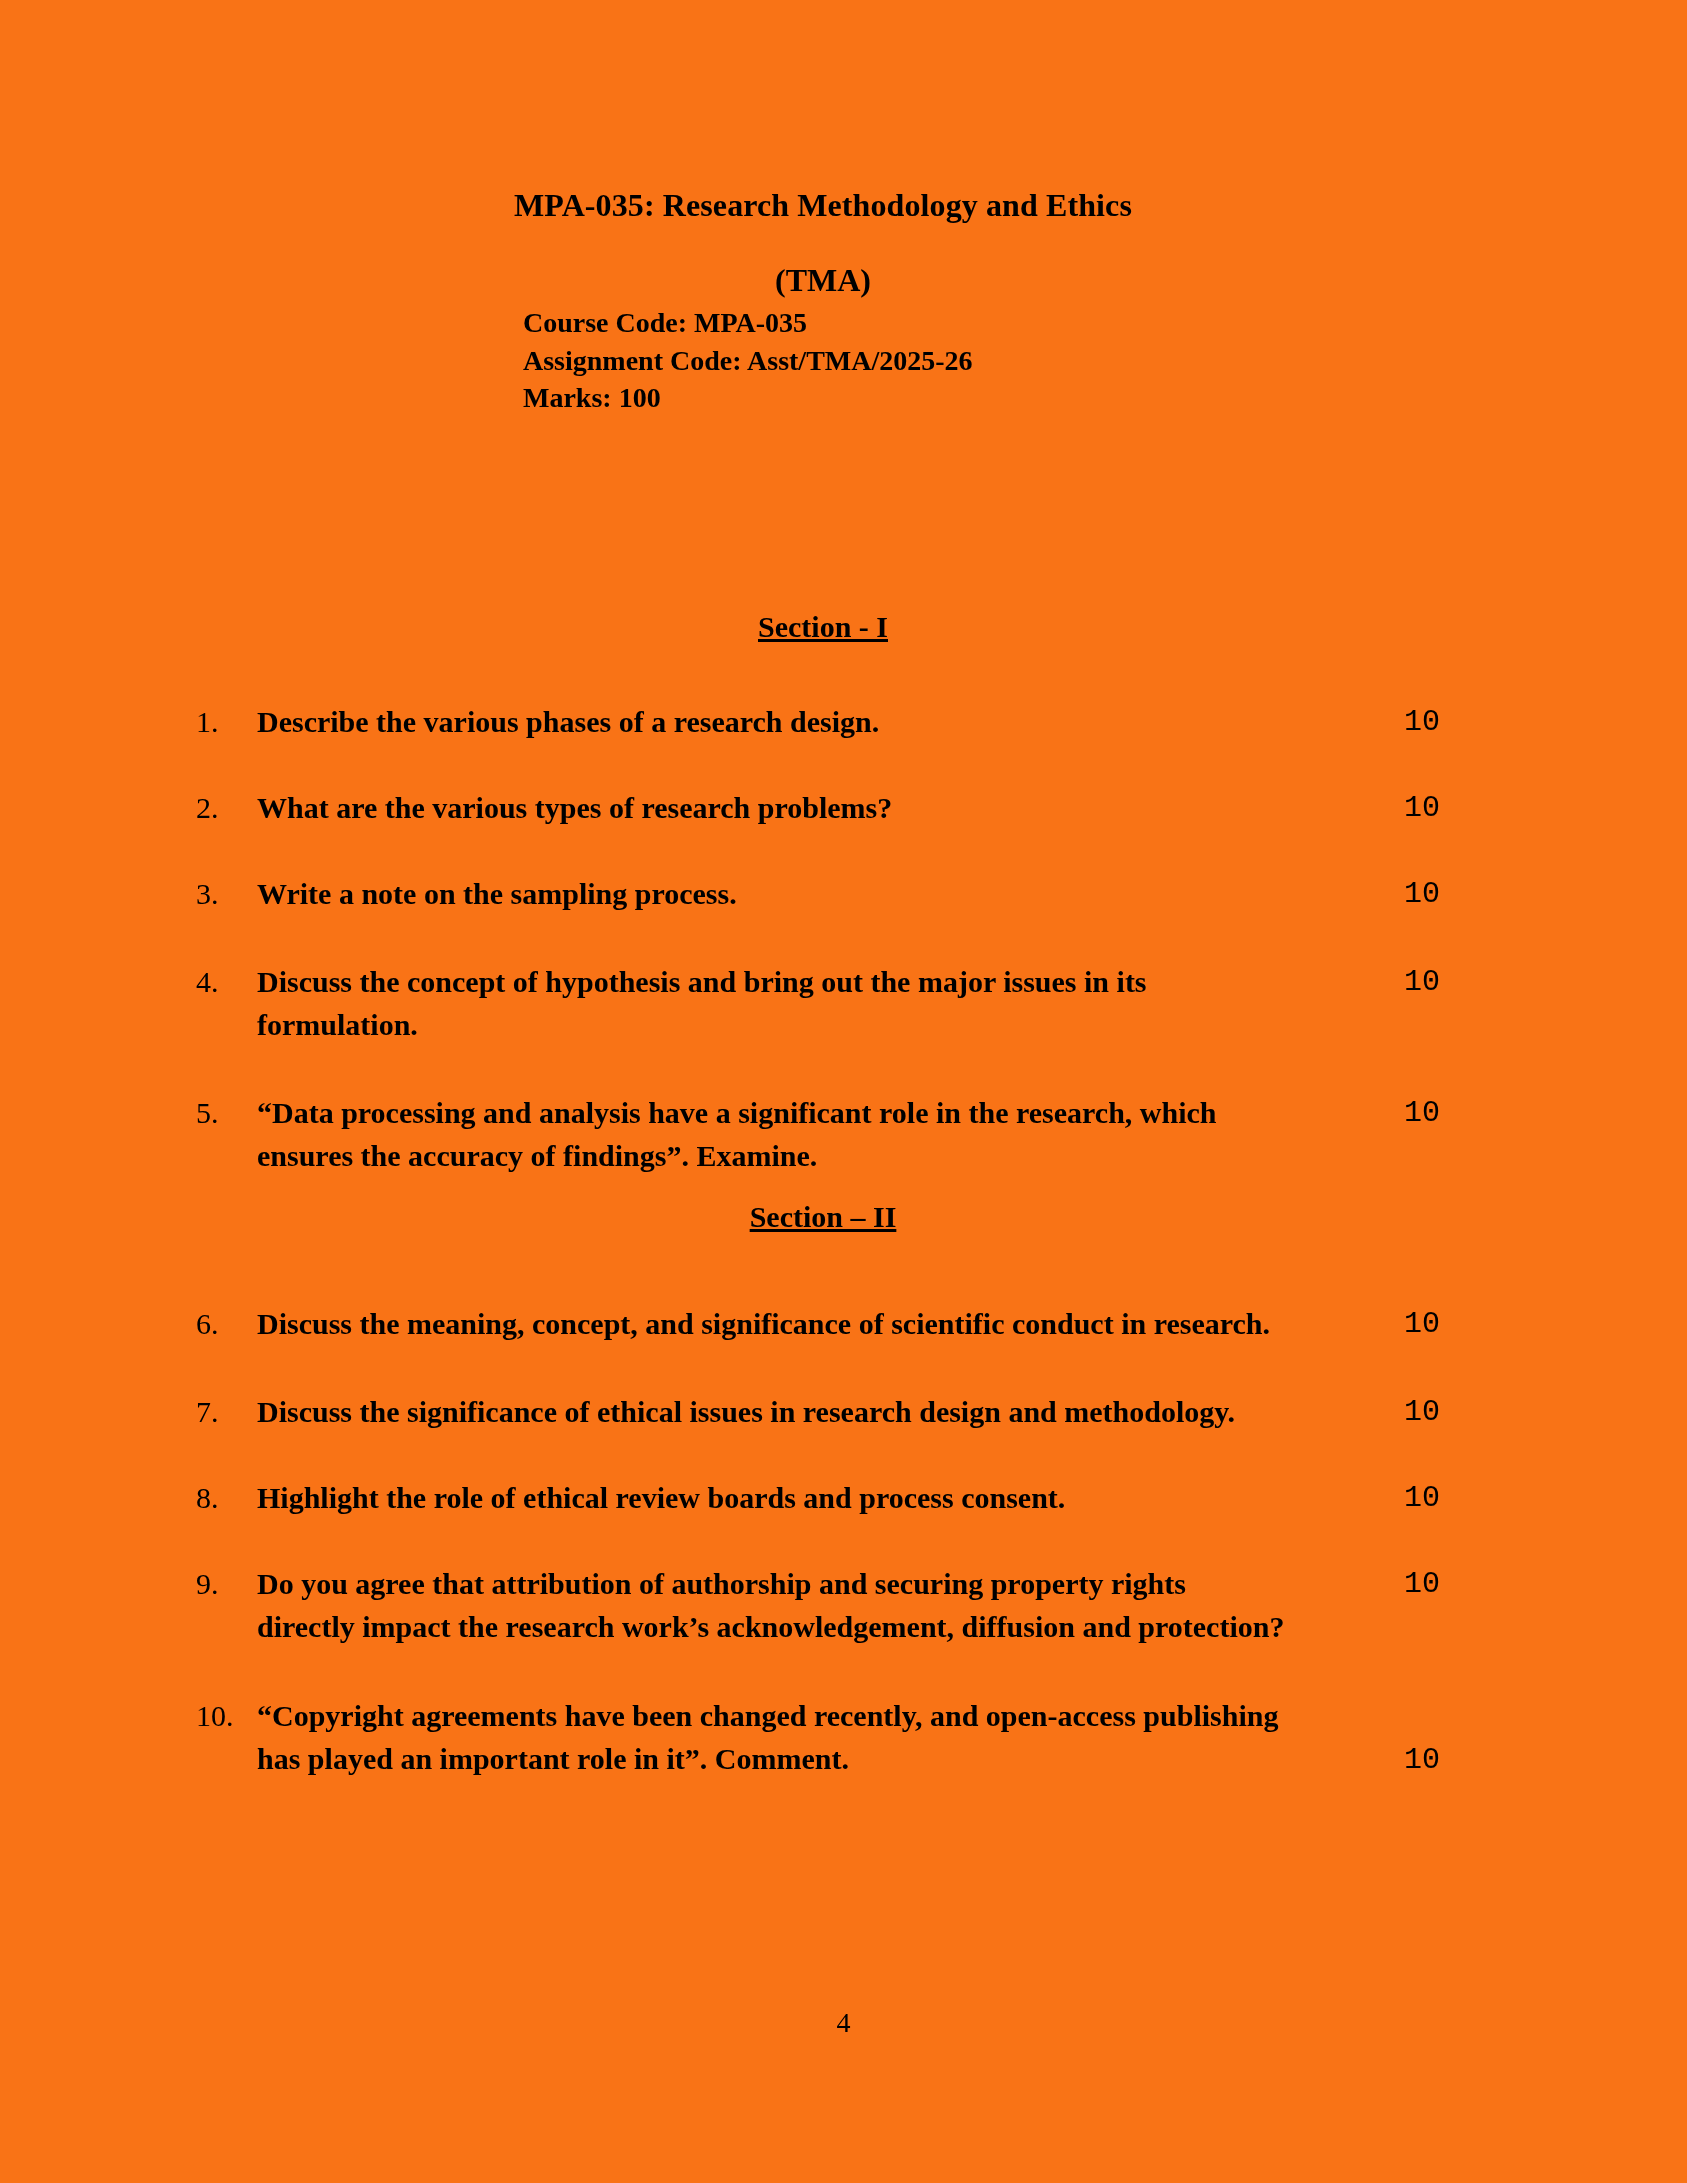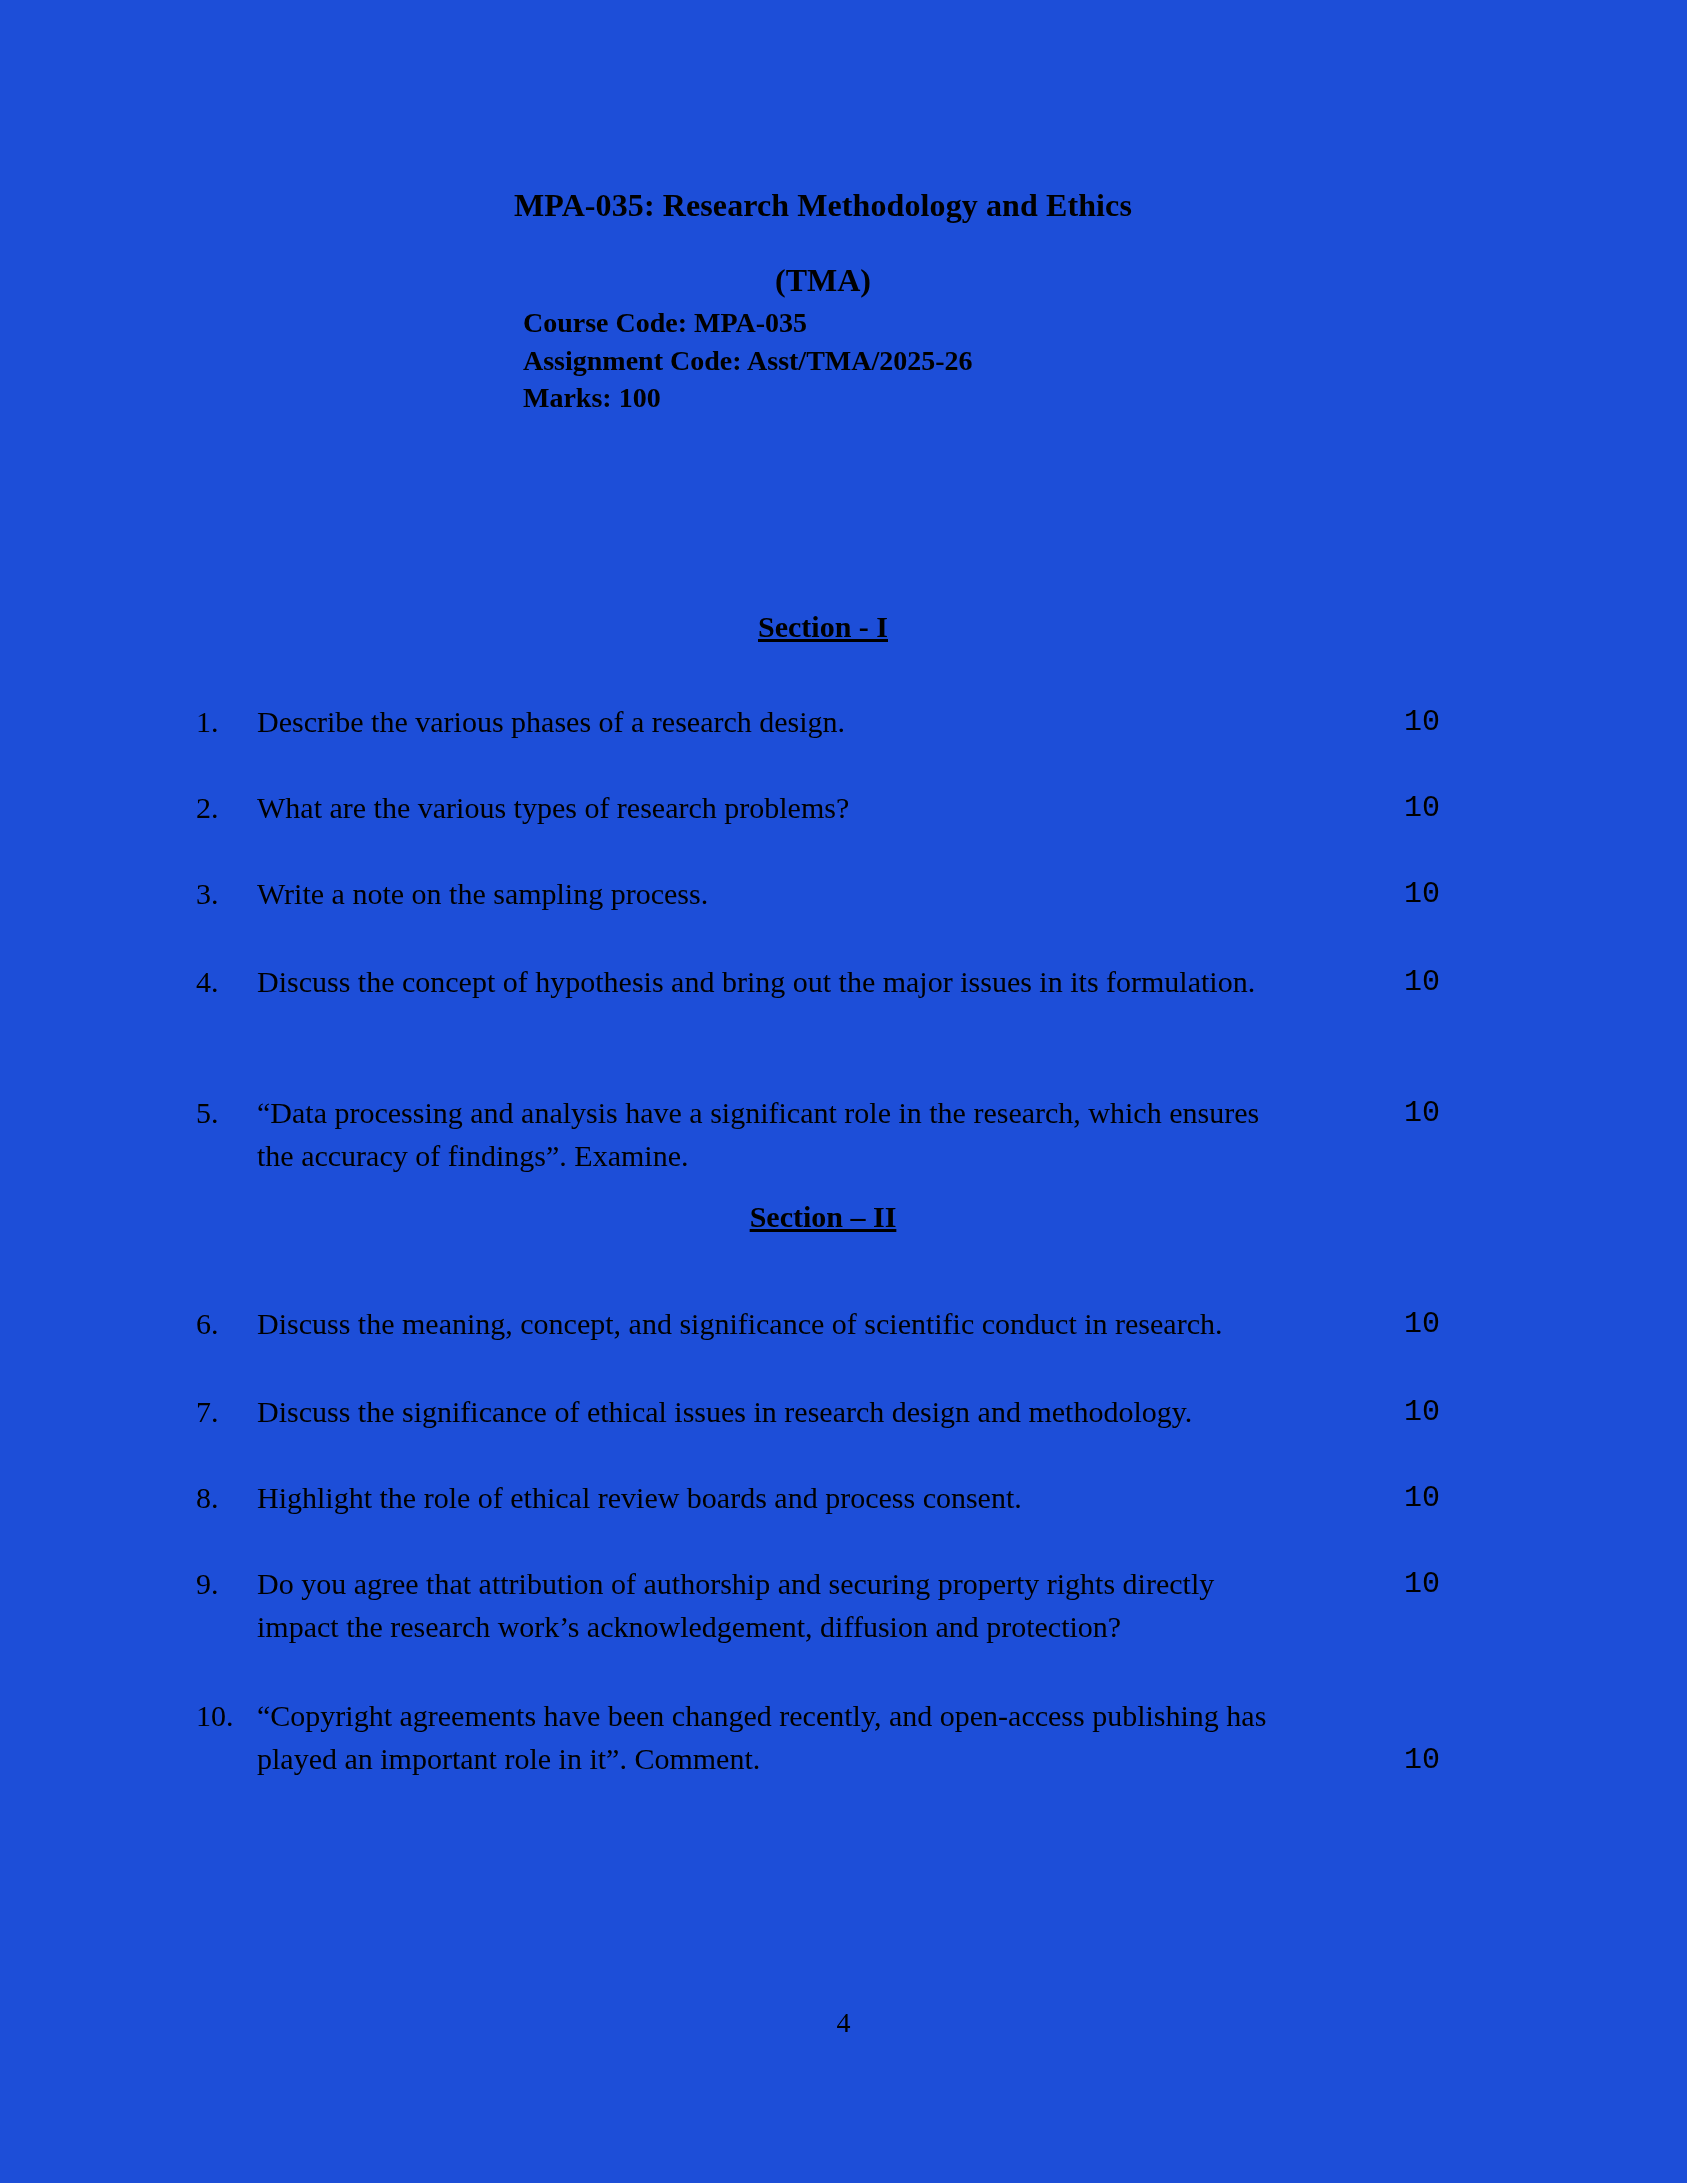--- a/index.html
+++ b/index.html
@@ -4,21 +4,21 @@
 <style>
   html, body {
     margin: 0;
     padding: 0;
     background: #ffffff;
   }
   .page {
     position: relative;
     width: 1687px;
     height: 2183px;
-    background: #1d4ed8;
+    background: #f97316;
     font-family: "Liberation Serif", "DejaVu Serif", serif;
     color: #000000;
     overflow: hidden;
   }
 
   
   .doc-title {
     position: absolute;
     left: 198px;
     top: 187px;
@@ -92,20 +92,21 @@
     top: 0px;
     width: 57px;
     text-align: left;
   }
   .qtext {
     position: absolute;
     left: 61px;
     top: 0px;
     width: 1032px;
     text-align: left;
+    font-weight: bold;
   }
   .qmarks {
     position: absolute;
     left: 1184px;
     width: 60px;
     text-align: right;
     font-family: Liberation Mono, monospace;
   }
   .qmarks.first-line { top: 0px; }
   .qmarks.second-line { top: 44px; }

